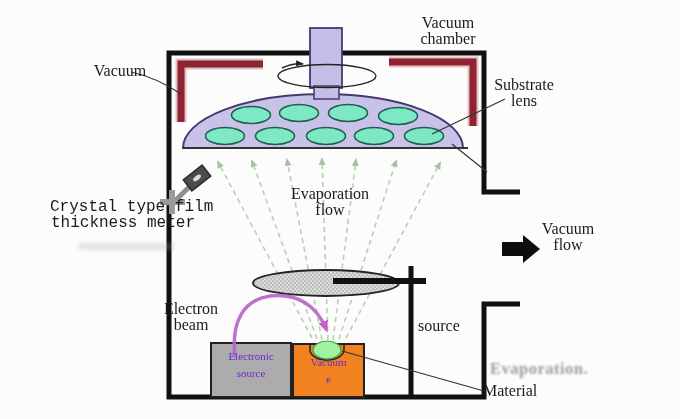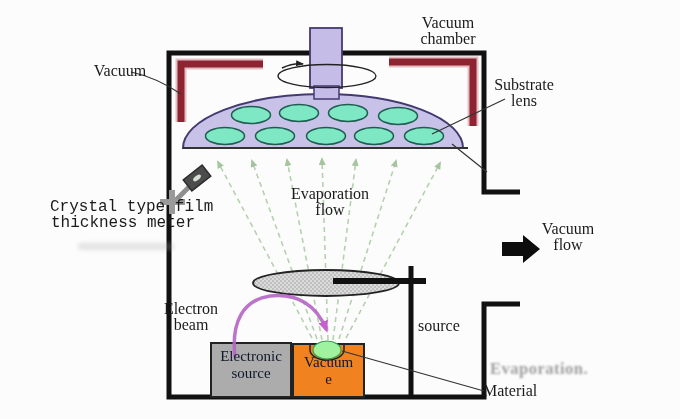--- a/index.html
+++ b/index.html
@@ -3,21 +3,21 @@
 <meta charset="utf-8">
 <style>
   html,body{margin:0;padding:0;background:#ffffff;}
   #stage{
     position:relative;width:680px;height:419px;background:#fcfcfc;overflow:hidden;
     font-family:"Liberation Serif","DejaVu Serif",serif;color:#1b1b1b;
   }
   #diagram-svg{position:absolute;left:0;top:0;}
   .lbl{position:absolute;font-size:16px;line-height:16px;text-align:center;white-space:nowrap;}
   .lbl.left{text-align:left;}
-  .boxlbl{position:absolute;font-size:15px;line-height:17px;text-align:center;color:#0f172a;}
+  .boxlbl{position:absolute;font-size:11px;line-height:17px;text-align:center;color:#6d28d9;}
   .watermark{
     position:absolute;font-size:16.5px;font-weight:600;color:#8d8d8d;
     filter:blur(1.2px);opacity:.85;letter-spacing:.5px;white-space:nowrap;
   }
   .smudge{
     position:absolute;background:rgba(165,165,165,.28);filter:blur(2px);border-radius:3px;
   }
 </style>
 </head>
 <body>

